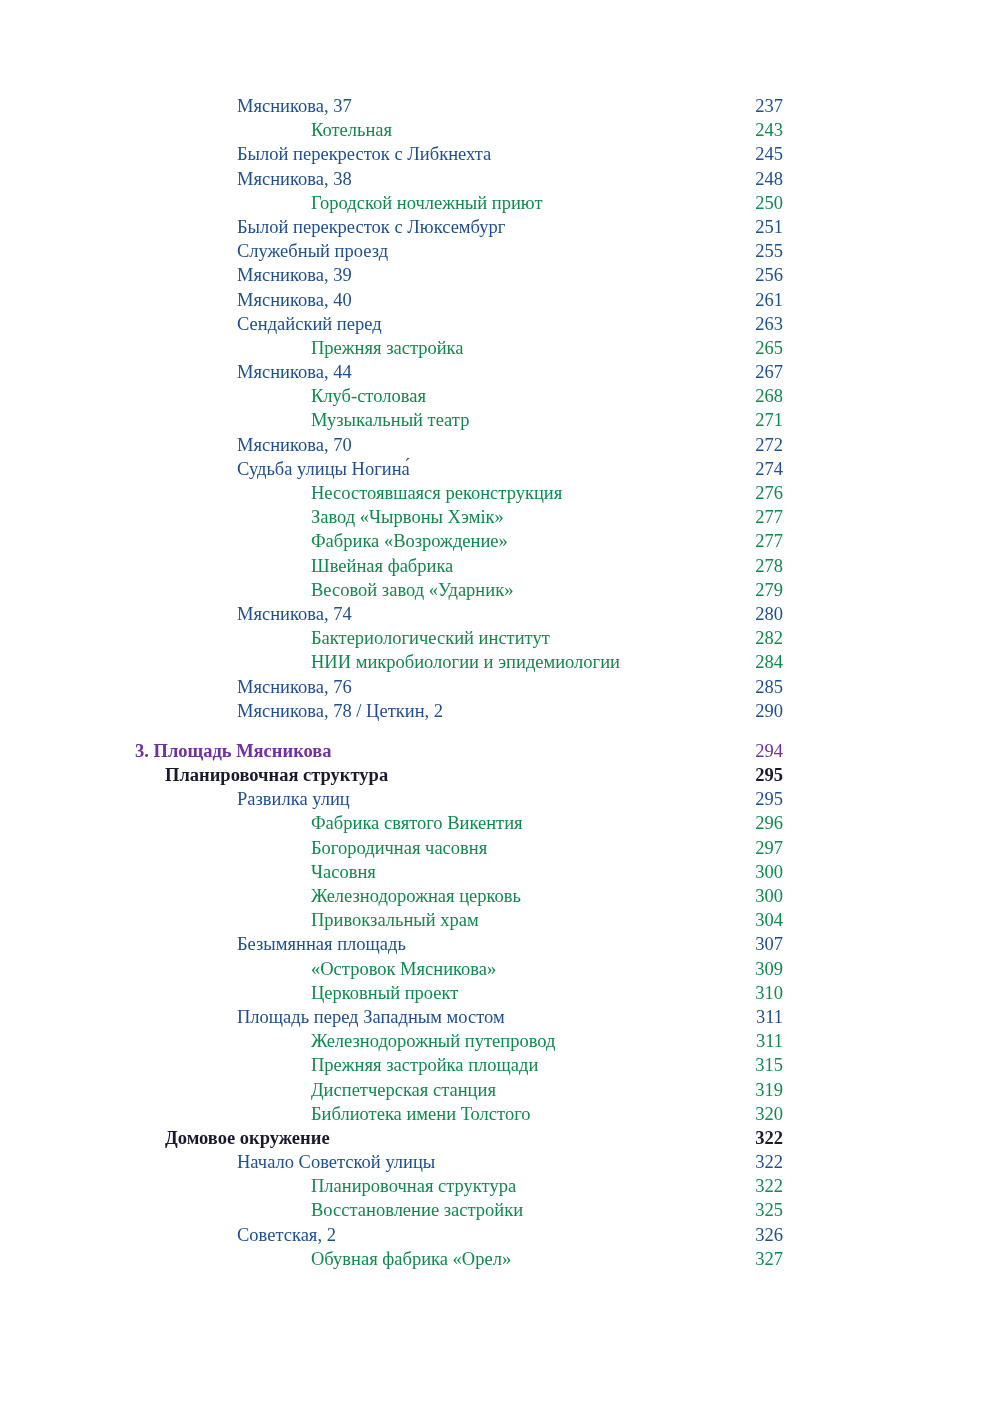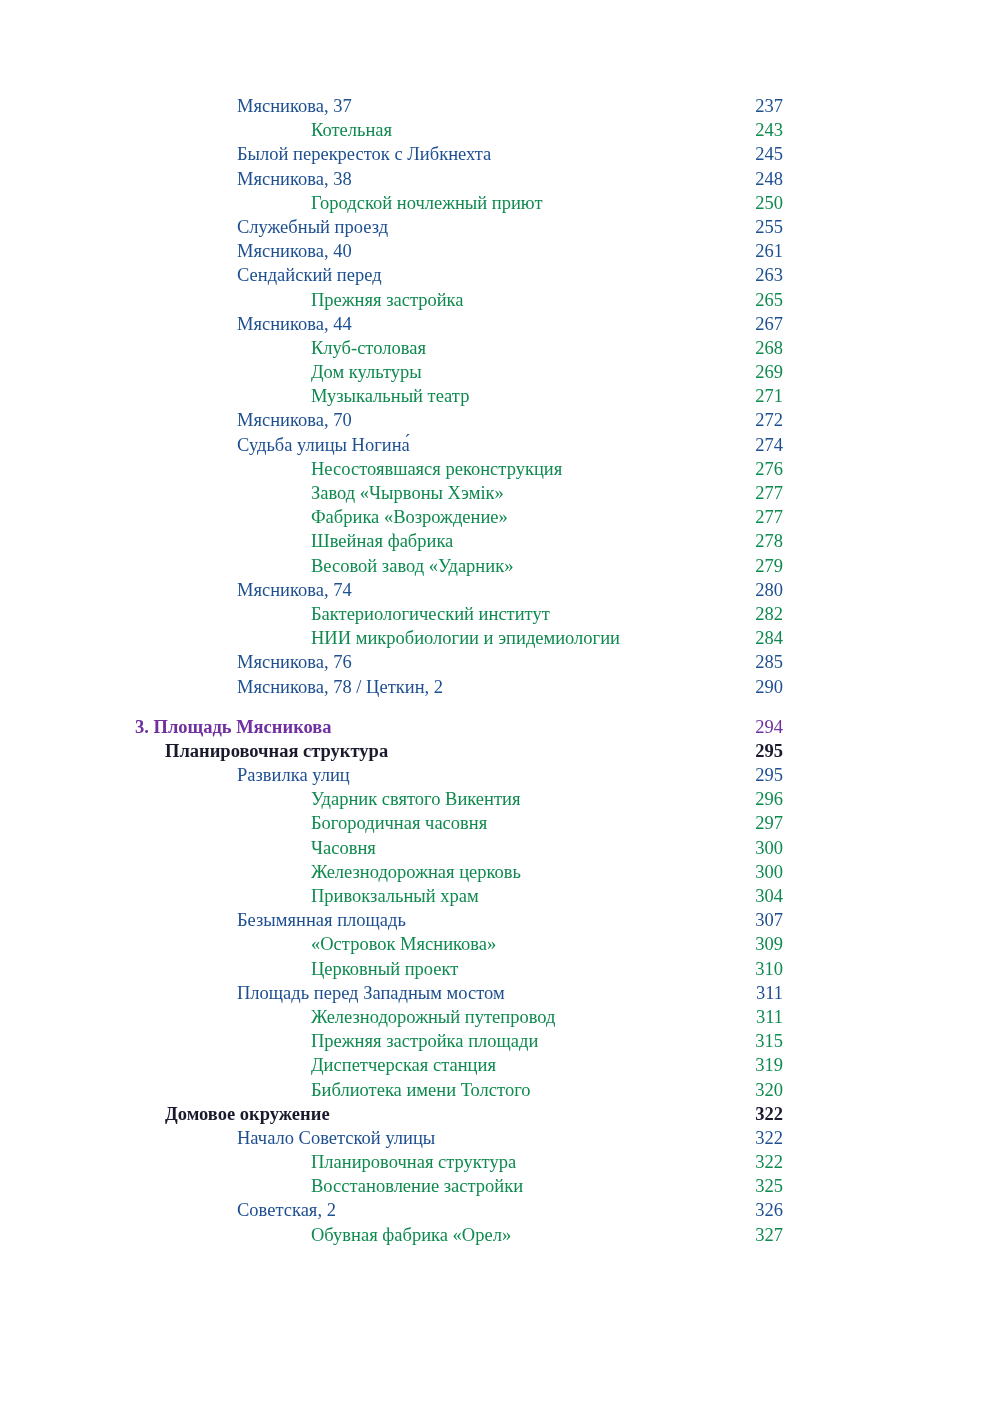--- a/index.html
+++ b/index.html
@@ -74,27 +74,37 @@
     <span class="fill"></span>
     <span class="page-num">248</span>
   </div>
 
   <div class="row lvl-object">
     <span class="label">Городской ночлежный приют</span>
     <span class="fill"></span>
     <span class="page-num">250</span>
   </div>
 
+  <div class="row lvl-street">
+    <span class="label">Былой перекресток с Люксембург</span>
+    <span class="fill"></span>
+    <span class="page-num">251</span>
+  </div>
 
   <div class="row lvl-street">
     <span class="label">Служебный проезд</span>
     <span class="fill"></span>
     <span class="page-num">255</span>
   </div>
 
+  <div class="row lvl-street">
+    <span class="label">Мясникова, 39</span>
+    <span class="fill"></span>
+    <span class="page-num">256</span>
+  </div>
 
   <div class="row lvl-street">
     <span class="label">Мясникова, 40</span>
     <span class="fill"></span>
     <span class="page-num">261</span>
   </div>
 
   <div class="row lvl-street">
     <span class="label">Сендайский перед</span>
     <span class="fill"></span>
@@ -112,25 +122,20 @@
     <span class="fill"></span>
     <span class="page-num">267</span>
   </div>
 
   <div class="row lvl-object">
     <span class="label">Клуб-столовая</span>
     <span class="fill"></span>
     <span class="page-num">268</span>
   </div>
 
-  <div class="row lvl-object">
-    <span class="label">Дом культуры</span>
-    <span class="fill"></span>
-    <span class="page-num">269</span>
-  </div>
 
   <div class="row lvl-object">
     <span class="label">Музыкальный театр</span>
     <span class="fill"></span>
     <span class="page-num">271</span>
   </div>
 
   <div class="row lvl-street">
     <span class="label">Мясникова, 70</span>
     <span class="fill"></span>
@@ -215,21 +220,21 @@
     <span class="page-num">295</span>
   </div>
 
   <div class="row lvl-street">
     <span class="label">Развилка улиц</span>
     <span class="fill"></span>
     <span class="page-num">295</span>
   </div>
 
   <div class="row lvl-object">
-    <span class="label">Ударник святого Викентия</span>
+    <span class="label">Фабрика святого Викентия</span>
     <span class="fill"></span>
     <span class="page-num">296</span>
   </div>
 
   <div class="row lvl-object">
     <span class="label">Богородичная часовня</span>
     <span class="fill"></span>
     <span class="page-num">297</span>
   </div>
 

